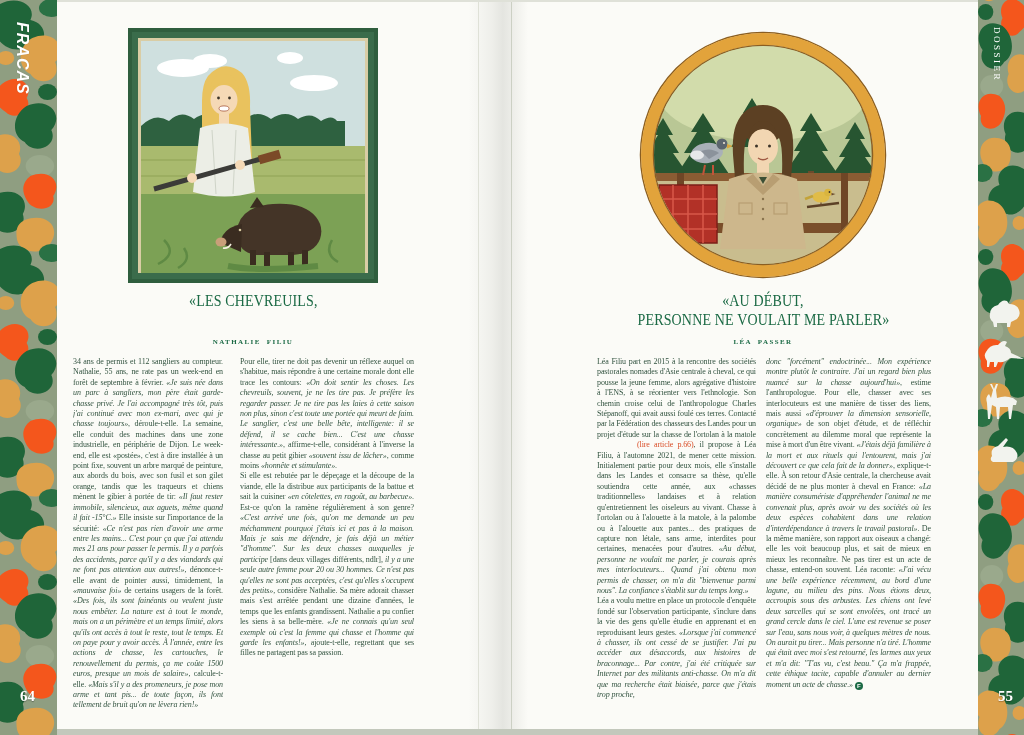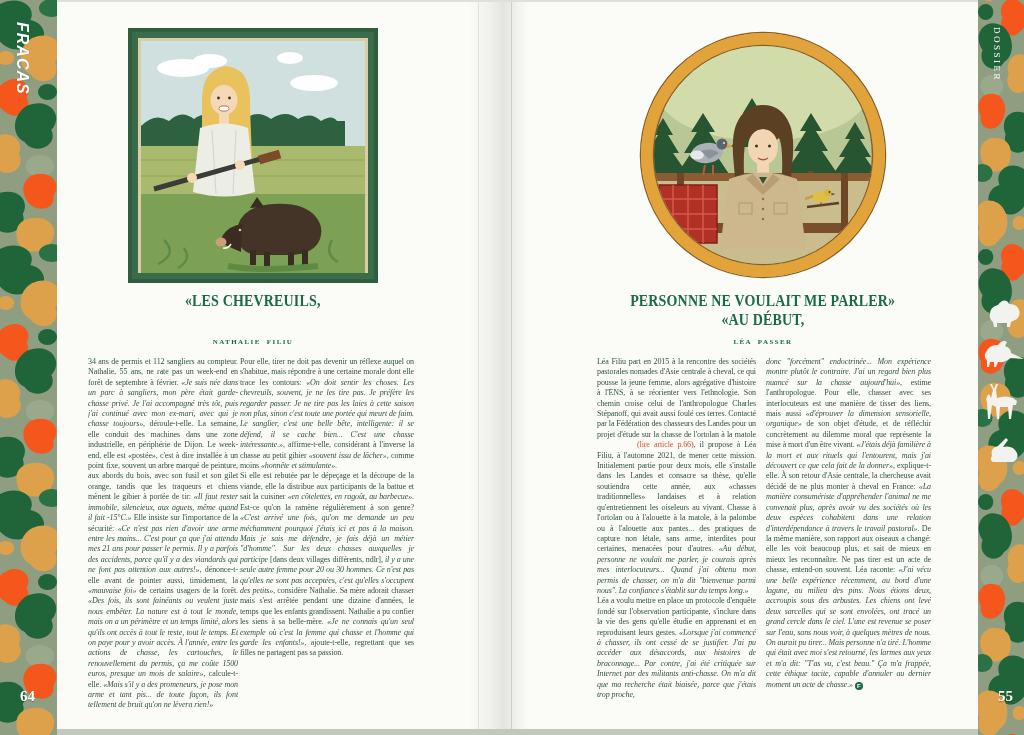--- a/index.html
+++ b/index.html
@@ -10,32 +10,32 @@
   .fold-line{position:absolute;top:0;height:735px;width:1px;z-index:1;}
   .fl1{left:478px;background:#dfe1d7;}
   .fl2{left:511px;background:#ccd0c4;}
   .bottom-edge{position:absolute;left:57px;top:729px;width:921px;height:6px;background:#c3c8bc;z-index:1;}
   .top-edge{position:absolute;left:57px;top:0;width:921px;height:2px;background:#dfe1d8;z-index:1;}
 
   .illus{position:absolute;z-index:2;}
   .painting{left:128px;top:28px;}
   .medallion{left:635px;top:27px;}
 
-  .headline{position:absolute;z-index:2;text-align:center;color:#1b6a45;font-weight:bold;line-height:19px;}
+  .headline{position:absolute;z-index:2;text-align:center;color:#1b6a45;font-weight:normal;line-height:19px;}
   .left-head{left:80px;top:291px;width:346px;}
   .right-head{left:590px;top:291px;width:346px;}
   .hl-line span{display:inline-block;transform:scaleX(.8);transform-origin:center;white-space:nowrap;font-size:17.5px;letter-spacing:.2px;}
   .byline{position:absolute;z-index:2;text-align:center;color:#1b6a45;font-weight:bold;font-size:7px;letter-spacing:1.4px;word-spacing:3px;}
   .left-byline{left:80px;top:338px;width:346px;}
   .right-byline{left:590px;top:338px;width:346px;}
 
   .col{position:absolute;z-index:2;top:357px;height:366px;overflow:hidden;
     font-size:8px;line-height:10.4px;letter-spacing:-.1px;text-align:justify;
     color:#31523f;hyphens:auto;-webkit-hyphens:auto;}
-  .leftcol1{left:88px;width:150px;}
+  .leftcol1{left:73px;width:150px;}
   .leftcol2{left:240px;width:174px;}
   .rightcol1{left:597px;width:159px;}
   .rightcol2{left:766px;width:165px;}
   .it{font-style:italic;}
   .c-red{color:#d94e28;padding-left:40px;}
   .endmark{display:inline-block;width:8px;height:8px;border-radius:50%;background:#1b6a45;color:#fff;
     font:bold 6px/8px "Liberation Sans",sans-serif;text-align:center;font-style:normal;vertical-align:-1px;letter-spacing:0;}
 
   .edition-label{position:absolute;left:47px;top:350px;height:85px;z-index:2;
     writing-mode:vertical-rl;transform:rotate(180deg);color:#587661;
@@ -182,22 +182,22 @@
   </svg>
 
   <div class="headline left-head">
     <div class="hl-line"><span>«LES CHEVREUILS,</span></div>
   </div>
   <div class="byline left-byline">NATHALIE FILIU</div>
   <div class="col leftcol1" lang="fr"><span>34 ans de permis et 112 sangliers au compteur. Nathalie, 55 ans, ne rate pas un week-end en forêt de septembre à février. </span><span class="it">«Je suis née dans un parc à sangliers, mon père était garde-chasse privé. Je l'ai accompagné très tôt, puis j'ai continué avec mon ex-mari, avec qui je chasse toujours»</span><span>, déroule-t-elle. La semaine, elle conduit des machines dans une zone industrielle, en périphérie de Dijon. Le week-end, elle est «postée», c'est à dire installée à un point fixe, souvent un arbre marqué de peinture, aux abords du bois, avec son fusil et son gilet orange, tandis que les traqueurs et chiens mènent le gibier à portée de tir: </span><span class="it">«Il faut rester immobile, silencieux, aux aguets, même quand il fait -15°C.»</span><span> Elle insiste sur l'importance de la sécurité: </span><span class="it">«Ce n'est pas rien d'avoir une arme entre les mains... C'est pour ça que j'ai attendu mes 21 ans pour passer le permis. Il y a parfois des accidents, parce qu'il y a des viandards qui ne font pas attention aux autres!»</span><span>, dénonce-t-elle avant de pointer aussi, timidement, la </span><span class="it">«mauvaise foi»</span><span> de certains usagers de la forêt. </span><span class="it">«Des fois, ils sont fainéants ou veulent juste nous embêter. La nature est à tout le monde, mais on a un périmètre et un temps limité, alors qu'ils ont accès à tout le reste, tout le temps. Et on paye pour y avoir accès. À l'année, entre les actions de chasse, les cartouches, le renouvellement du permis, ça me coûte 1500 euros, presque un mois de salaire»</span><span>, calcule-t-elle. </span><span class="it">«Mais s'il y a des promeneurs, je pose mon arme et tant pis... de toute façon, ils font tellement de bruit qu'on ne lèvera rien!»</span></div>
   <div class="col leftcol2" lang="fr"><span>Pour elle, tirer ne doit pas devenir un réflexe auquel on s'habitue, mais répondre à une certaine morale dont elle trace les contours: </span><span class="it">«On doit sentir les choses. Les chevreuils, souvent, je ne les tire pas. Je préfère les regarder passer. Je ne tire pas les laies à cette saison non plus, sinon c'est toute une portée qui meurt de faim. Le sanglier, c'est une belle bête, intelligente: il se défend, il se cache bien... C'est une chasse intéressante.»</span><span>, affirme-t-elle, considérant à l'inverse la chasse au petit gibier </span><span class="it">«souvent issu de lâcher»</span><span>, comme moins </span><span class="it">«honnête et stimulante»</span><span>.</span><br><span>Si elle est rebutée par le dépeçage et la découpe de la viande, elle la distribue aux participants de la battue et sait la cuisiner </span><span class="it">«en côtelettes, en ragoût, au barbecue»</span><span>. Est-ce qu'on la ramène régulièrement à son genre? </span><span class="it">«C'est arrivé une fois, qu'on me demande un peu méchamment pourquoi j'étais ici et pas à la maison. Mais je sais me défendre, je fais déjà un métier "d'homme". Sur les deux chasses auxquelles je participe </span><span>[dans deux villages différents, ndlr]</span><span class="it">, il y a une seule autre femme pour 20 ou 30 hommes. Ce n'est pas qu'elles ne sont pas acceptées, c'est qu'elles s'occupent des petits»</span><span>, considère Nathalie. Sa mère adorait chasser mais s'est arrêtée pendant une dizaine d'années, le temps que les enfants grandissent. Nathalie a pu confier les siens à sa belle-mère. </span><span class="it">«Je ne connais qu'un seul exemple où c'est la femme qui chasse et l'homme qui garde les enfants!»</span><span>, ajoute-t-elle, regrettant que ses filles ne partagent pas sa passion.</span></div>
 
   <div class="headline right-head">
+    <div class="hl-line"><span>«AU DÉBUT,</span></div>
     <div class="hl-line"><span>PERSONNE NE VOULAIT ME PARLER»</span></div>
-    <div class="hl-line"><span>«AU DÉBUT,</span></div>
   </div>
   <div class="byline right-byline">LÉA PASSER</div>
   <div class="col rightcol1" lang="fr"><span>Léa Filiu part en 2015 à la rencontre des sociétés pastorales nomades d'Asie centrale à cheval, ce qui pousse la jeune femme, alors agrégative d'histoire à l'ENS, à se réorienter vers l'ethnologie. Son chemin croise celui de l'anthropologue Charles Stépanoff, qui avait aussi foulé ces terres. Contacté par la Fédération des chasseurs des Landes pour un projet d'étude sur la chasse de l'ortolan à la matole </span><span class="c-red">(lire article p.66)</span><span>, il propose à Léa Filiu, à l'automne 2021, de mener cette mission. Initialement partie pour deux mois, elle s'installe dans les Landes et consacre sa thèse, qu'elle soutiendra cette année, aux «chasses traditionnelles» landaises et à relation qu'entretiennent les oiseleurs au vivant. Chasse à l'ortolan ou à l'alouette à la matole, à la palombe ou à l'alouette aux pantes... des pratiques de capture non létale, sans arme, interdites pour certaines, menacées pour d'autres. </span><span class="it">«Au début, personne ne voulait me parler, je courais après mes interlocuteurs... Quand j'ai obtenu mon permis de chasser, on m'a dit "bienvenue parmi nous". La confiance s'établit sur du temps long.»</span><br><span>Léa a voulu mettre en place un protocole d'enquête fondé sur l'observation participante, s'inclure dans la vie des gens qu'elle étudie en apprenant et en reproduisant leurs gestes. </span><span class="it">«Lorsque j'ai commencé à chasser, ils ont cessé de se justifier. J'ai pu accéder aux désaccords, aux histoires de braconnage... Par contre, j'ai été critiquée sur Internet par des militants anti-chasse. On m'a dit que ma recherche était biaisée, parce que j'étais trop proche,</span></div>
   <div class="col rightcol2" lang="fr"><span class="it">donc "forcément" endoctrinée... Mon expérience montre plutôt le contraire. J'ai un regard bien plus nuancé sur la chasse aujourd'hui»</span><span>, estime l'anthropologue. Pour elle, chasser avec ses interlocuteurs est une manière de tisser des liens, mais aussi </span><span class="it">«d'éprouver la dimension sensorielle, organique»</span><span> de son objet d'étude, et de réfléchir concrètement au dilemme moral que représente la mise à mort d'un être vivant. </span><span class="it">«J'étais déjà familière à la mort et aux rituels qui l'entourent, mais j'ai découvert ce que cela fait de la donner»</span><span>, explique-t-elle. À son retour d'Asie centrale, la chercheuse avait décidé de ne plus monter à cheval en France: </span><span class="it">«La manière consumériste d'appréhender l'animal ne me convenait plus, après avoir vu des sociétés où les deux espèces cohabitent dans une relation d'interdépendance à travers le travail pastoral»</span><span>. De la même manière, son rapport aux oiseaux a changé: elle les voit beaucoup plus, et sait de mieux en mieux les reconnaître. Ne pas tirer est un acte de chasse, entend-on souvent. Léa raconte: </span><span class="it">«J'ai vécu une belle expérience récemment, au bord d'une lagune, au milieu des pins. Nous étions deux, accroupis sous des arbustes. Les chiens ont levé deux sarcelles qui se sont envolées, ont tracé un grand cercle dans le ciel. L'une est revenue se poser sur l'eau, sans nous voir, à quelques mètres de nous. On aurait pu tirer... Mais personne n'a tiré. L'homme qui était avec moi s'est retourné, les larmes aux yeux et m'a dit: "T'as vu, c'est beau." Ça m'a frappée, cette éthique tacite, capable d'annuler au dernier moment un acte de chasse.» </span><span class="endmark">F</span></div>
 
   <div class="edition-label">PRINTEMPS 2025</div>
 
   <svg class="camo camo-left" viewBox="0 0 60 735" preserveAspectRatio="none">
     <defs>
       <g id="camoTile">

